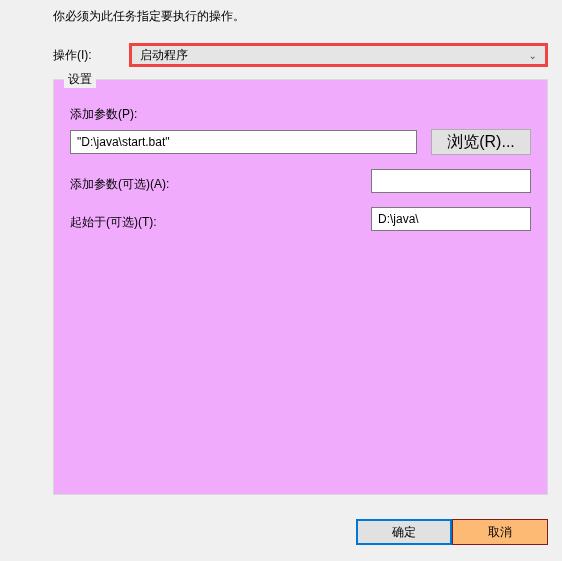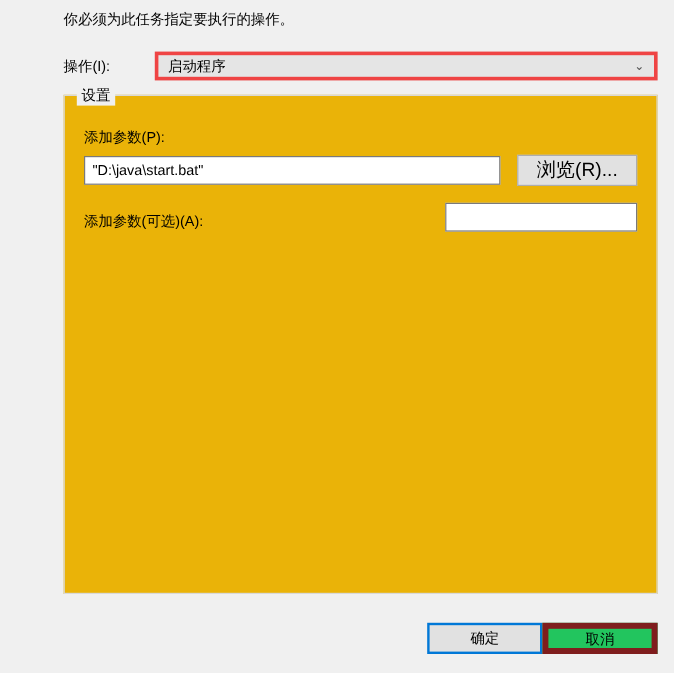--- a/index.html
+++ b/index.html
@@ -52,21 +52,21 @@
       transform: translateY(-50%);
       font-size: 10px;
       color: #555;
     }
     .settings-group {
       margin: 0 14px 14px 14px;
       border: 1px solid #d9d9d9;
       flex: 1;
       position: relative;
       padding: 18px 16px 12px 16px;
-      background: #eab308;
+      background: #f0abfc;
     }
     .settings-legend {
       position: absolute;
       top: -9px;
       left: 10px;
       background: #f0f0f0;
       padding: 0 4px;
       color: #000;
     }
     .field-block { margin: 8px 0; }
@@ -103,22 +103,22 @@
     .kv-label { flex: 1; }
     .kv-input { width: 160px; }
     .footer {
       display: flex;
       justify-content: flex-end;
       padding: 10px 14px 16px 14px;
     }
     .footer button {
       width: 96px;
       height: 26px;
-      background: #22c55e;
-      border: 5px solid #7f1d1d;
+      background: #fdba74;
+      border: 1px solid #7f1d1d;
       cursor: pointer;
       font-family: inherit;
       font-size: 12px;
     }
     .footer button.primary {
       border: 2px solid #0078d7;
       background: #e1e1e1;
     }
   </style>
 </head>
@@ -145,20 +145,24 @@
         <input type="text" class="text-input script-input" value="&quot;D:\java\start.bat&quot;" style="">
         <button class="browse-btn">浏览(R)...</button>
       </div>
     </div>
 
     <div class="kv-row">
       <span class="kv-label">添加参数(可选)(A):</span>
       <input type="text" class="text-input kv-input" value="" style="">
     </div>
 
+    <div class="kv-row">
+      <span class="kv-label">起始于(可选)(T):</span>
+      <input type="text" class="text-input kv-input" value="D:\java\" style="">
+    </div>
   </div>
 
   <div class="footer">
     <button class="primary">确定</button>
     <button>取消</button>
   </div>
 
 </div>
 
 </body></html>

